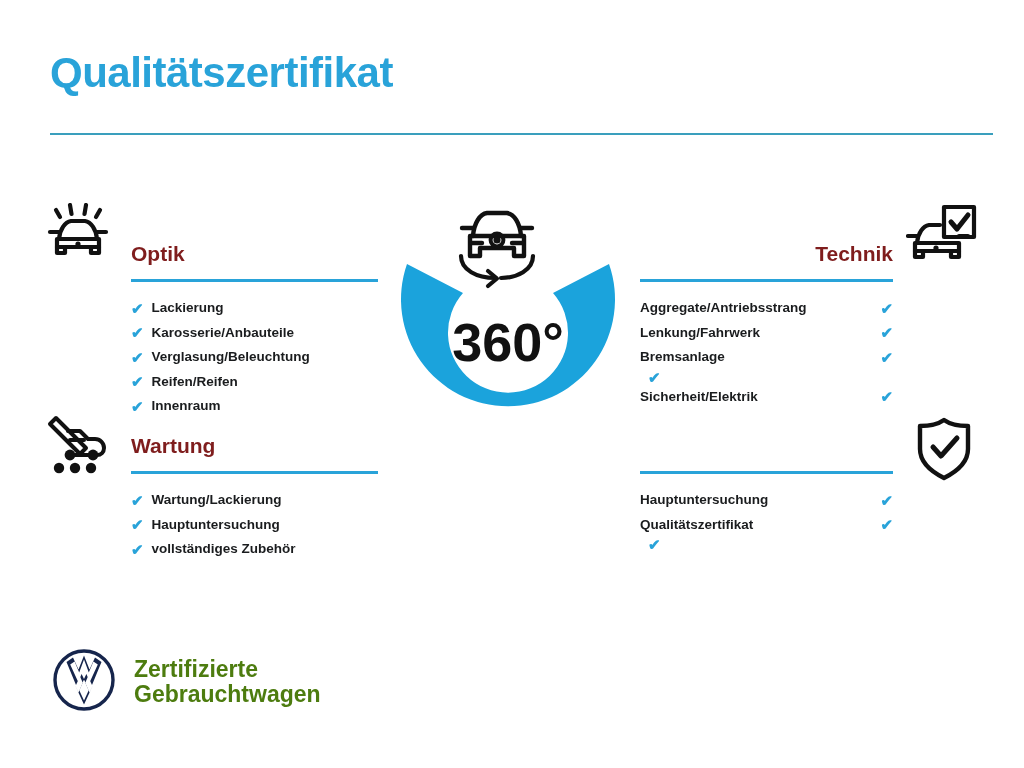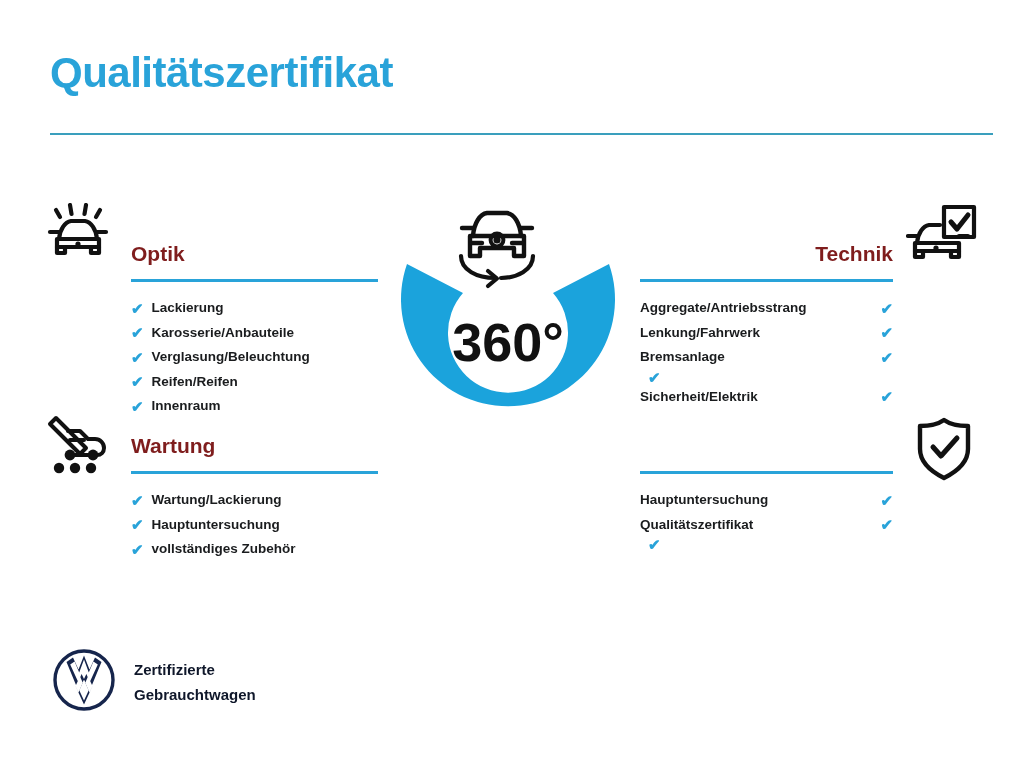--- a/index.html
+++ b/index.html
@@ -122,22 +122,22 @@
   #footer-logo {
     position: absolute;
     left: 52px;
     top: 648px;
     display: flex;
     align-items: center;
   }
   #footer-logo .vw-mark { flex: 0 0 auto; }
   .footer-text {
     margin-left: 18px;
-    color: #0f172a;
-    font-size: 15px;
+    color: #4d7c0f;
+    font-size: 23px;
     font-weight: bold;
     line-height: 25px;
     white-space: nowrap;
   }
 </style>
 </head>
 <body>
 
 <div class="page-title">Qualitätszertifikat</div>
 <div class="header-rule"></div>

